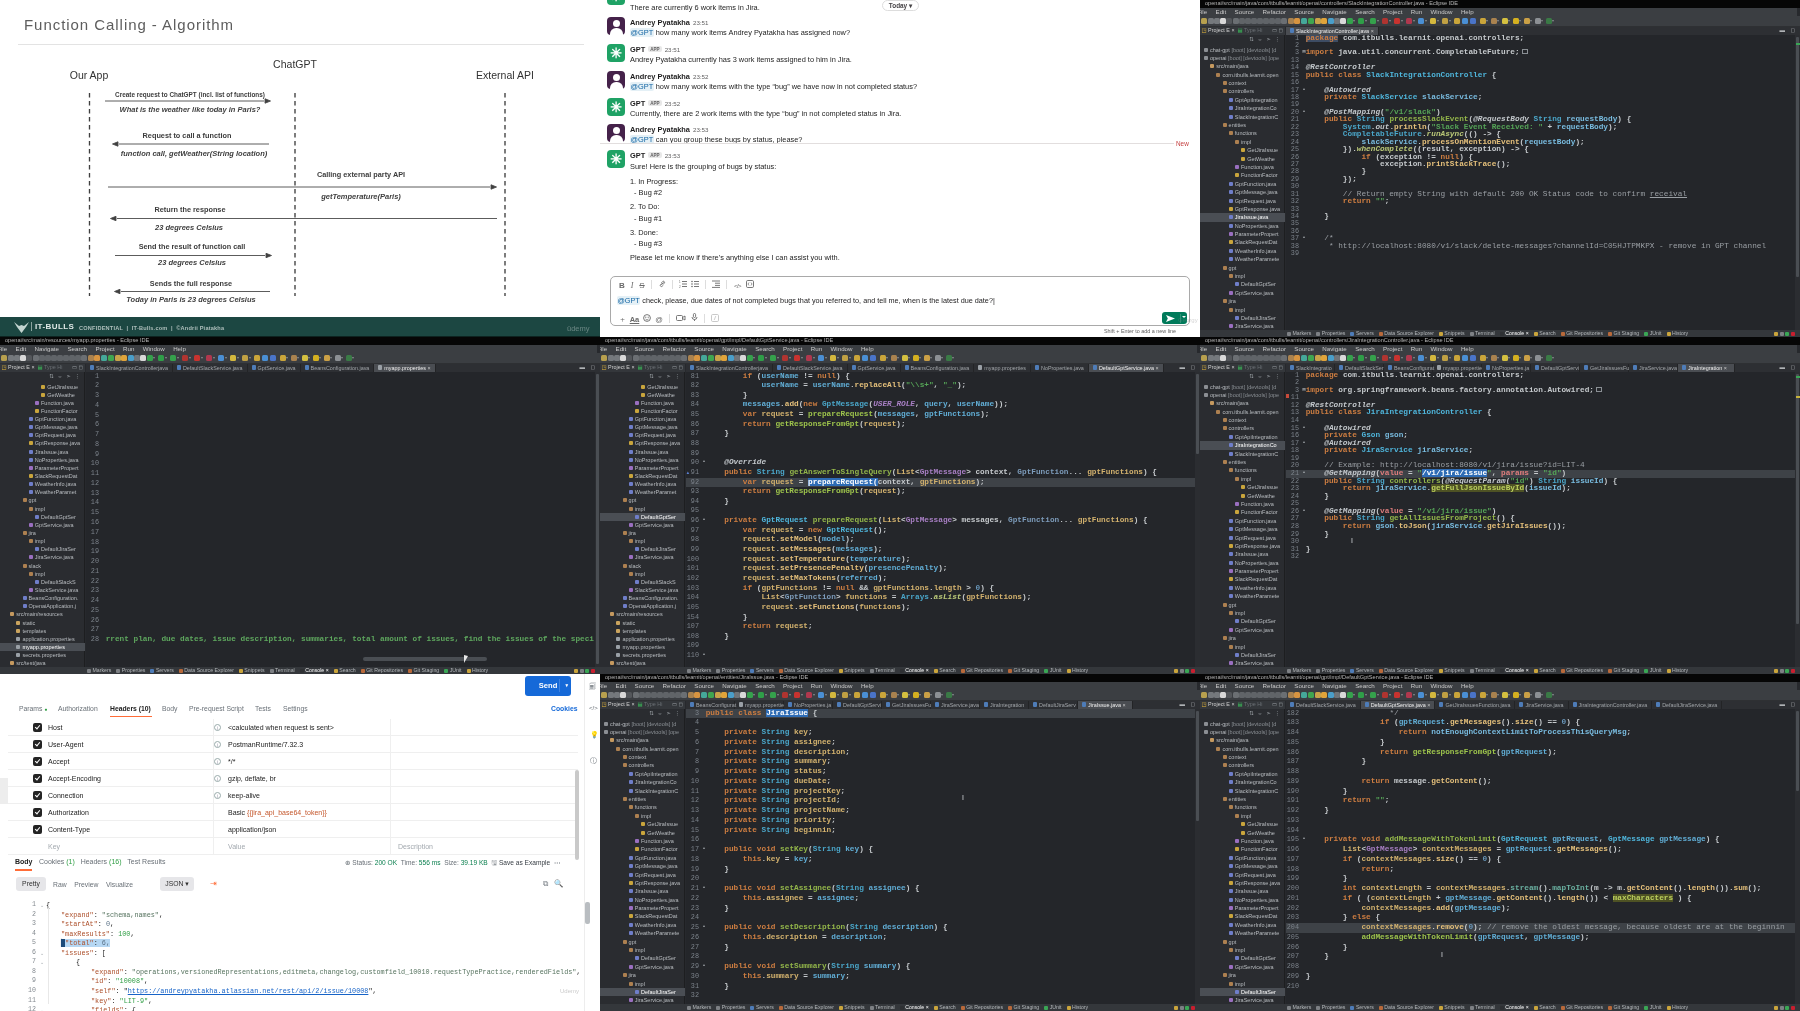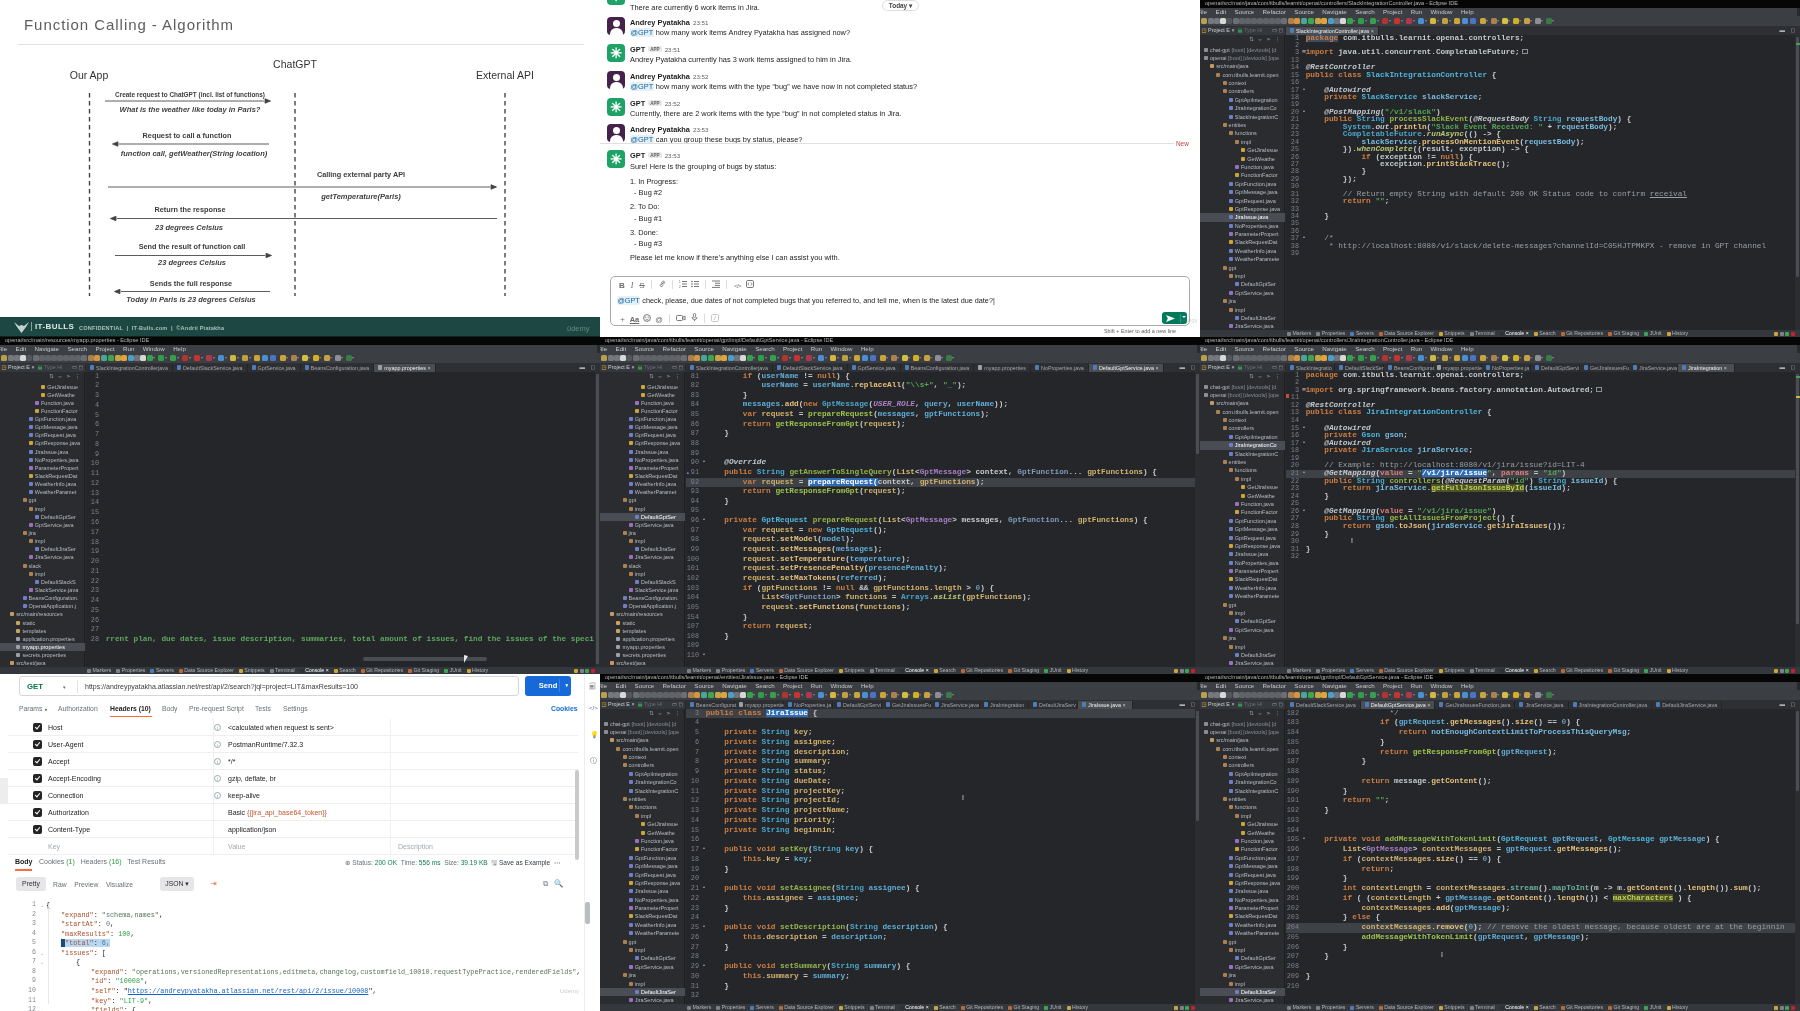--- a/index.html
+++ b/index.html
@@ -236,26 +236,20 @@
           <span style="position:absolute;right:6.5px;top:1.5px;width:1px;height:9px;background:#2c9277"></span>
           <span style="position:absolute;right:1px;top:3.5px;width:0;height:0;border-left:2.2px solid transparent;border-right:2.2px solid transparent;border-top:2.8px solid #fff"></span>
         </div>
       </div>
       <div class="sk-hint">Shift + Enter to add a new line</div>
       <div class="ab" style="left:578px;top:317px;font-size:6px;color:rgba(130,130,130,.35)">Georgy</div>
     </div>
 
   <div class="cell" id="c-pm">
       <div class="ab" style="left:0;top:104px;width:8px;height:26px;background:#ededed"></div>
-      <div class="pm-get">
-        <div class="pm-getlbl">GET</div>
-        <div class="ab" style="left:43px;top:7px;font-size:5px;color:#666">▾</div>
-        <div class="ab" style="left:57px;top:3px;width:1px;height:13px;background:#e3e3e3"></div>
-        <div class="pm-url">https://andreypyatakha.atlassian.net/rest/api/2/search?jql=project=LIT&amp;maxResults=100</div>
-      </div>
       <div class="pm-send">Send<span style="position:absolute;right:3px;top:0;font-size:5px">▾</span><span style="position:absolute;right:11px;top:3px;width:1px;height:13px;background:#3e82de"></span></div>
       <div class="pm-tab" style="left:19px">Params <span style="color:#2f9e44;font-size:5px">●</span></div>
       <div class="pm-tab" style="left:58px">Authorization</div>
       <div class="pm-tab" style="left:110px;color:#212121;font-weight:bold">Headers (10)</div>
       <div class="pm-tab" style="left:162px">Body</div>
       <div class="pm-tab" style="left:189px">Pre-request Script</div>
       <div class="pm-tab" style="left:255px">Tests</div>
       <div class="pm-tab" style="left:283px">Settings</div>
       <div class="ab" style="left:110px;top:41.5px;width:42px;height:1.6px;background:#ff6c37"></div>
       <div class="ab" style="left:551px;top:31px;font-size:6.8px;color:#1569d8;font-weight:bold">Cookies</div>

